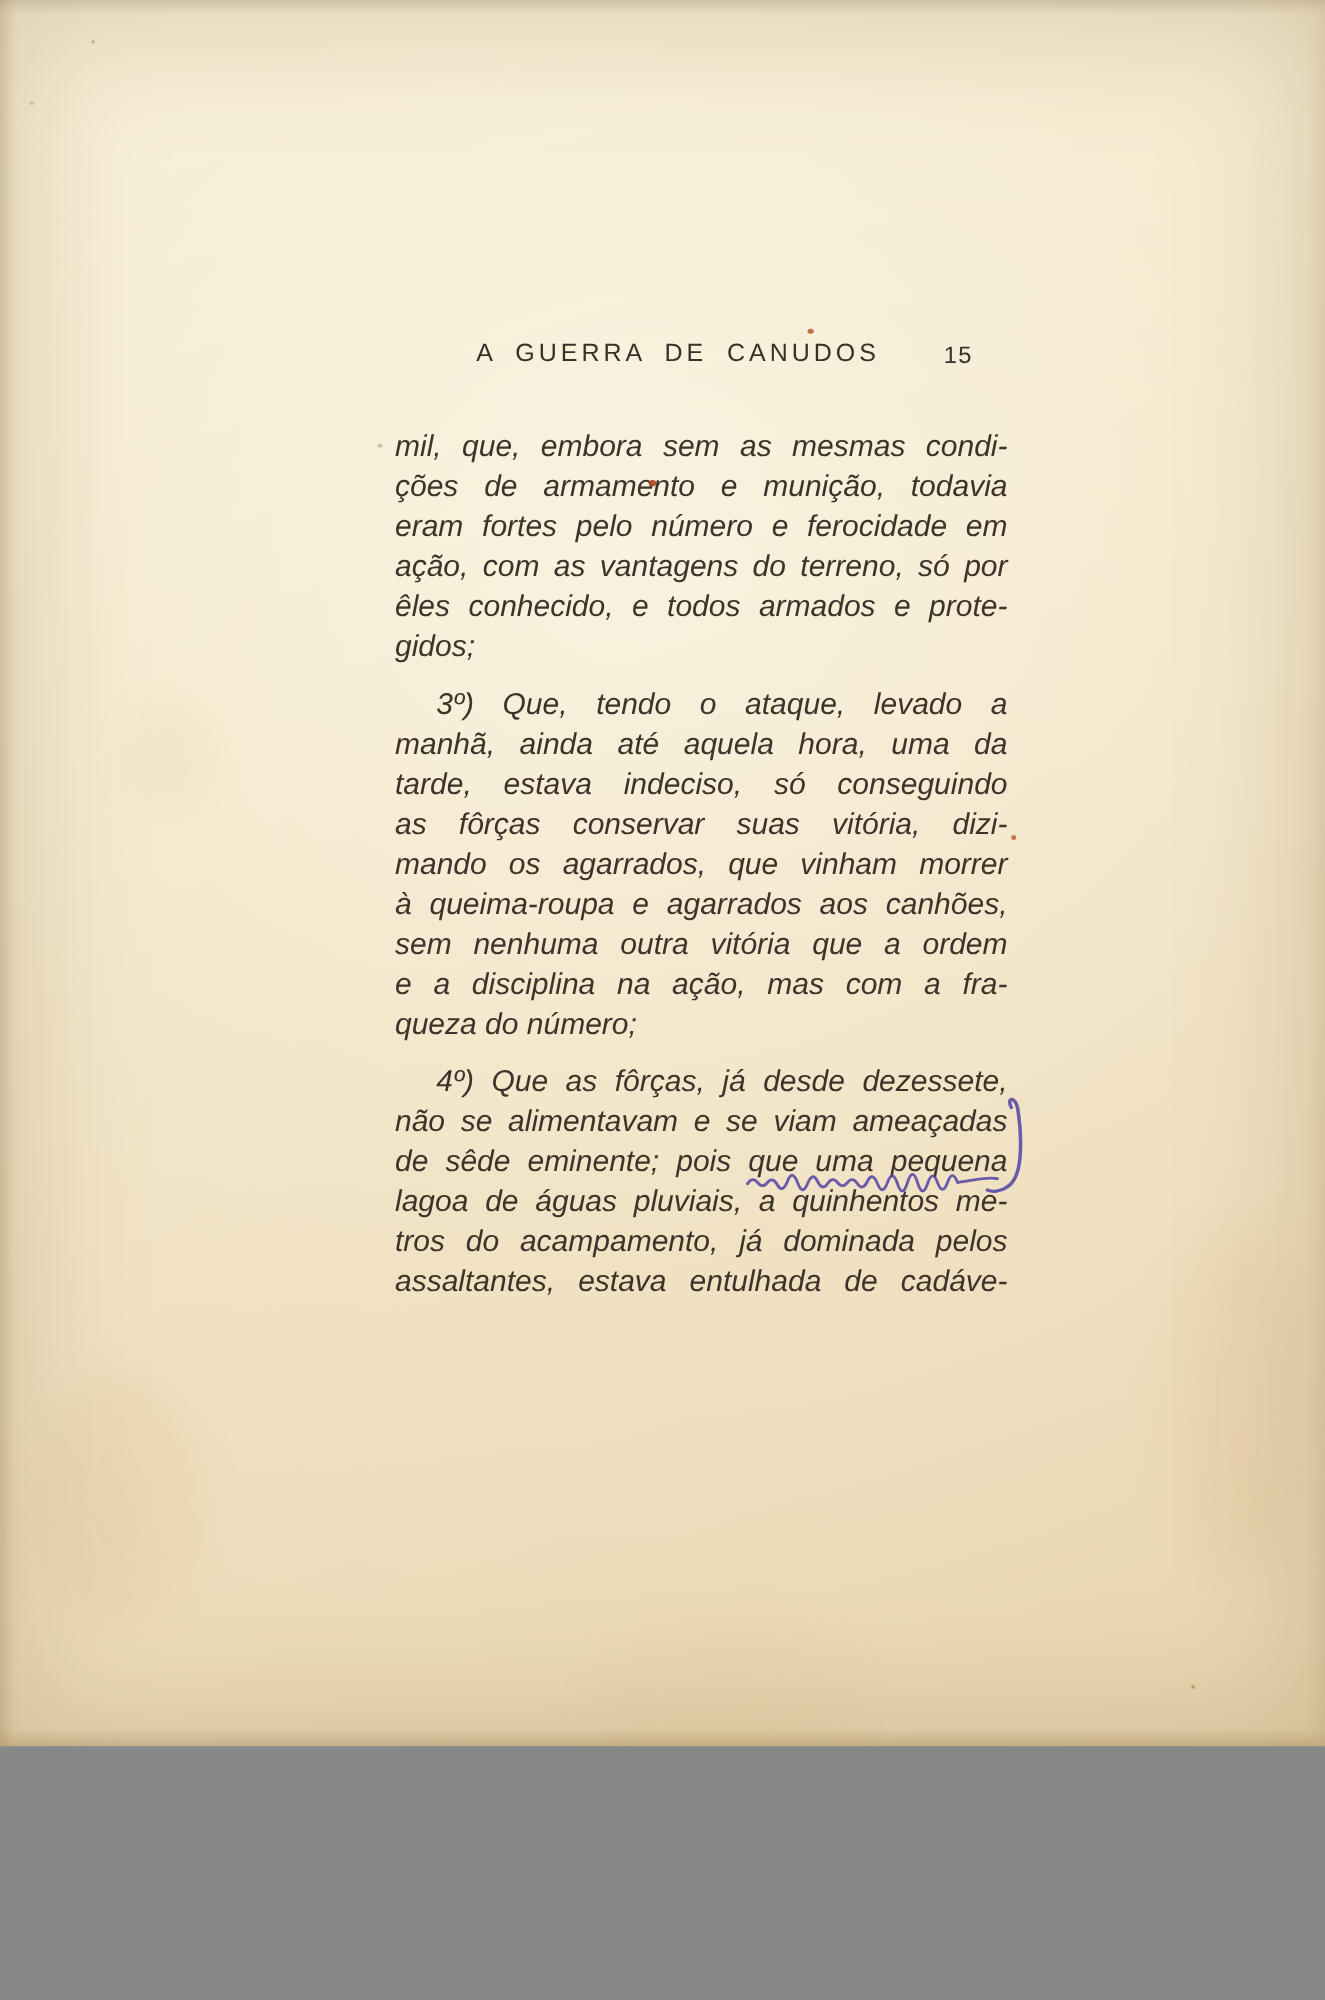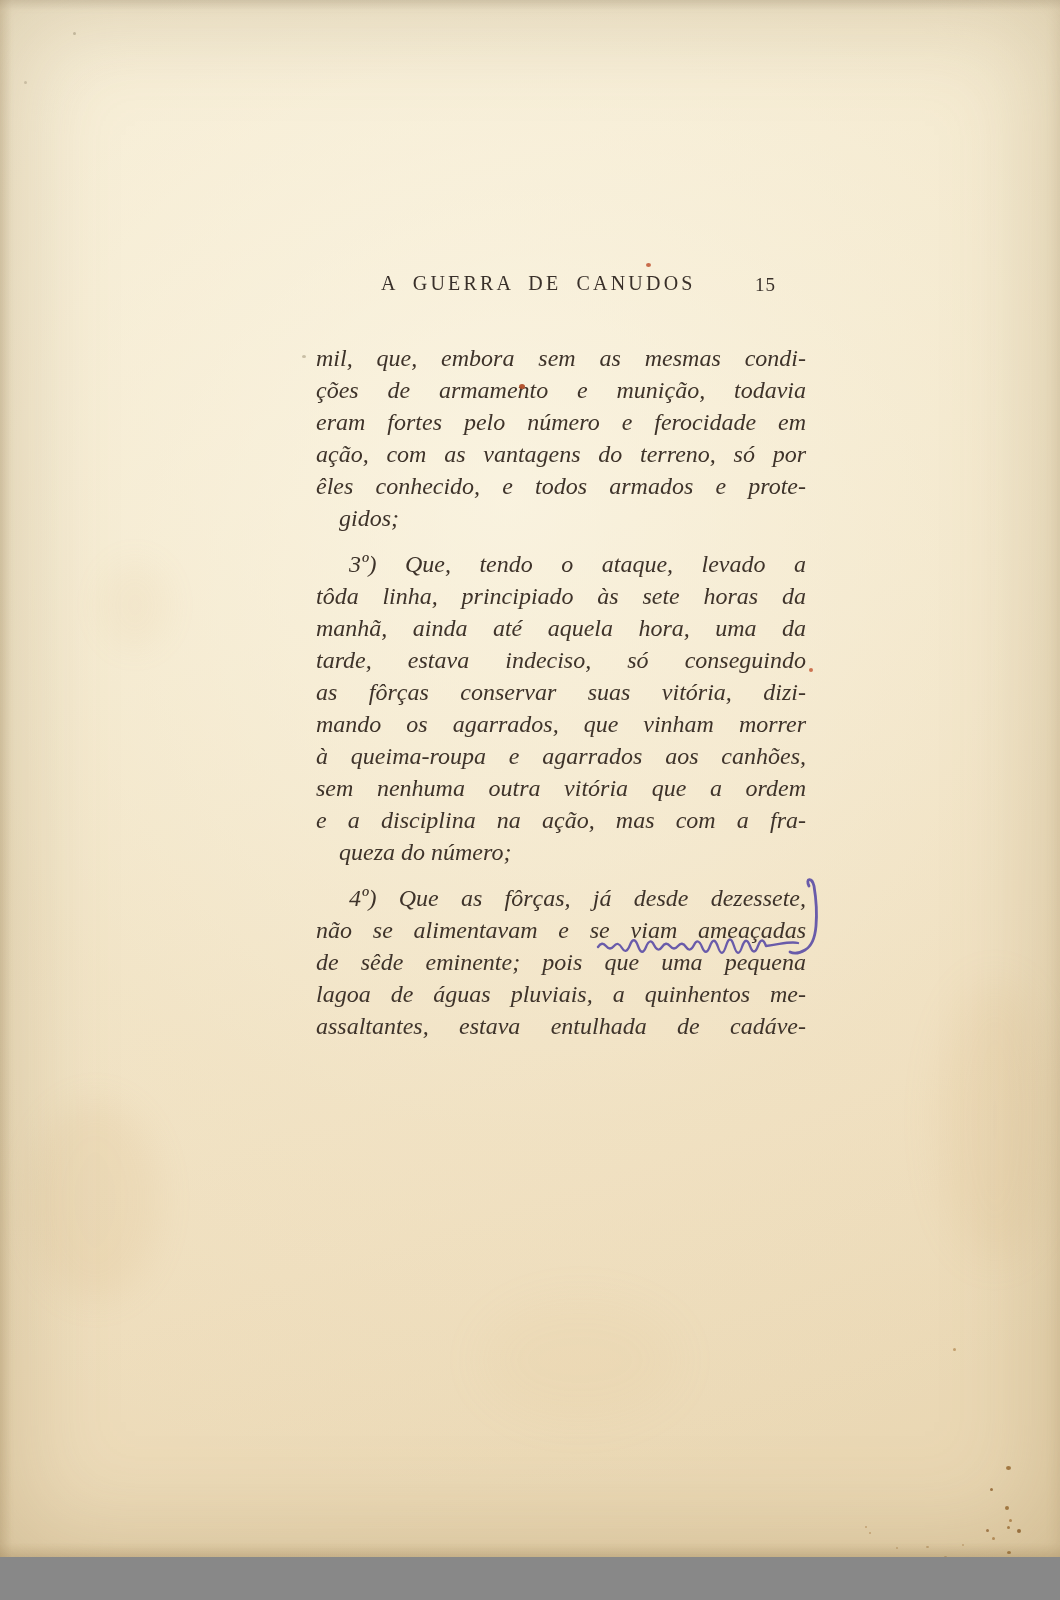--- a/index.html
+++ b/index.html
@@ -3,28 +3,28 @@
 <meta charset="utf-8">
 <style>
   :root{
     --paper:#f1e4c6;
     --ink:#3e332a;
     --pen:#5548a5;
   }
   html,body{margin:0;padding:0;background:#888;}
   .page{
     position:relative;
-    width:1060px;height:1557px;
+    width:1060px;height:1397px;
     margin:0 auto;
     overflow:hidden;
     background-color:var(--paper);
     background-image:
       radial-gradient(130% 90% at 48% 32%, rgba(255,252,240,0.55) 0%, rgba(248,238,214,0.22) 45%, rgba(0,0,0,0) 72%),
       linear-gradient(162deg, #f7efd9 0%, #f2e6c9 38%, #eeddbc 72%, #e8d5b0 100%);
-    font-family:Liberation Serif, serif;
+    font-family:Liberation Sans, sans-serif;
     color:var(--ink);
   }
   .vignette{
     position:absolute;inset:0;pointer-events:none;z-index:6;
     box-shadow:
       inset 0 0 95px 22px rgba(152,122,72,0.26),
       inset 0 0 14px 2px rgba(120,95,55,0.14);
   }
   .edge-top{position:absolute;left:0;top:0;width:100%;height:10px;z-index:5;
     background:linear-gradient(to bottom, rgba(120,110,92,0.14), rgba(0,0,0,0));}
@@ -50,21 +50,21 @@
     z-index:2;
   }
   .para{margin:0;}
   .para + .para{margin-top:14px;}
   .para.indent .line:first-child{text-indent:33px;}
   .line{
     text-align:justify;
     text-align-last:justify;
     white-space:normal;
   }
-  .line.endline{text-align-last:left;margin-left:23px;}
+  .line.endline{text-align-last:left;}
 
   .pen-marks{
     position:absolute;left:0;top:0;width:1060px;height:1600px;
     z-index:4;pointer-events:none;
   }
   .pen-marks path{fill:none;stroke:var(--pen);stroke-linecap:round;stroke-linejoin:round;opacity:0.88;}
   .pen-wavy{stroke-width:2.3px;}
   .pen-bracket{stroke-width:2.8px;}
 
   #stains{position:absolute;inset:0;z-index:3;pointer-events:none;}
@@ -83,35 +83,35 @@
       <div class="para">
         <div class="line">mil, que, embora sem as mesmas condi-</div>
         <div class="line">ções de armamento e munição, todavia</div>
         <div class="line">eram fortes pelo número e ferocidade em</div>
         <div class="line">ação, com as vantagens do terreno, só por</div>
         <div class="line">êles conhecido, e todos armados e prote-</div>
         <div class="line endline">gidos;</div>
       </div>
       <div class="para indent">
         <div class="line">3º) Que, tendo o ataque, levado a</div>
-        <div class="line">tôda linha, principiado às sete horas da</div>
         <div class="line">manhã, ainda até aquela hora, uma da</div>
         <div class="line">tarde, estava indeciso, só conseguindo</div>
         <div class="line">as fôrças conservar suas vitória, dizi-</div>
         <div class="line">mando os agarrados, que vinham morrer</div>
         <div class="line">à queima-roupa e agarrados aos canhões,</div>
         <div class="line">sem nenhuma outra vitória que a ordem</div>
         <div class="line">e a disciplina na ação, mas com a fra-</div>
         <div class="line endline">queza do número;</div>
       </div>
       <div class="para indent">
         <div class="line">4º) Que as fôrças, já desde dezessete,</div>
         <div class="line">não se alimentavam e se viam ameaçadas</div>
         <div class="line">de sêde eminente; pois que uma pequena</div>
         <div class="line">lagoa de águas pluviais, a quinhentos me-</div>
+        <div class="line">tros do acampamento, já dominada pelos</div>
         <div class="line">assaltantes, estava entulhada de cadáve-</div>
       </div>
     </main>
 
   <div id="stains">
       <div class="stain" style="left: 519px; top: 384px; width: 6px; height: 5px; background: rgb(177, 76, 38); opacity: 0.95;"></div>
       <div class="stain" style="left: 646px; top: 263px; width: 5px; height: 4px; background: rgb(192, 83, 48); opacity: 0.85;"></div>
       <div class="stain" style="left: 302px; top: 355px; width: 4px; height: 3px; background: rgb(163, 150, 122); opacity: 0.55;"></div>
       <div class="stain" style="left: 809px; top: 668px; width: 4px; height: 4px; background: rgb(194, 85, 49); opacity: 0.8;"></div>
       <div class="stain" style="left: 73px; top: 32px; width: 3px; height: 3px; background: rgb(154, 143, 119); opacity: 0.5;"></div>

